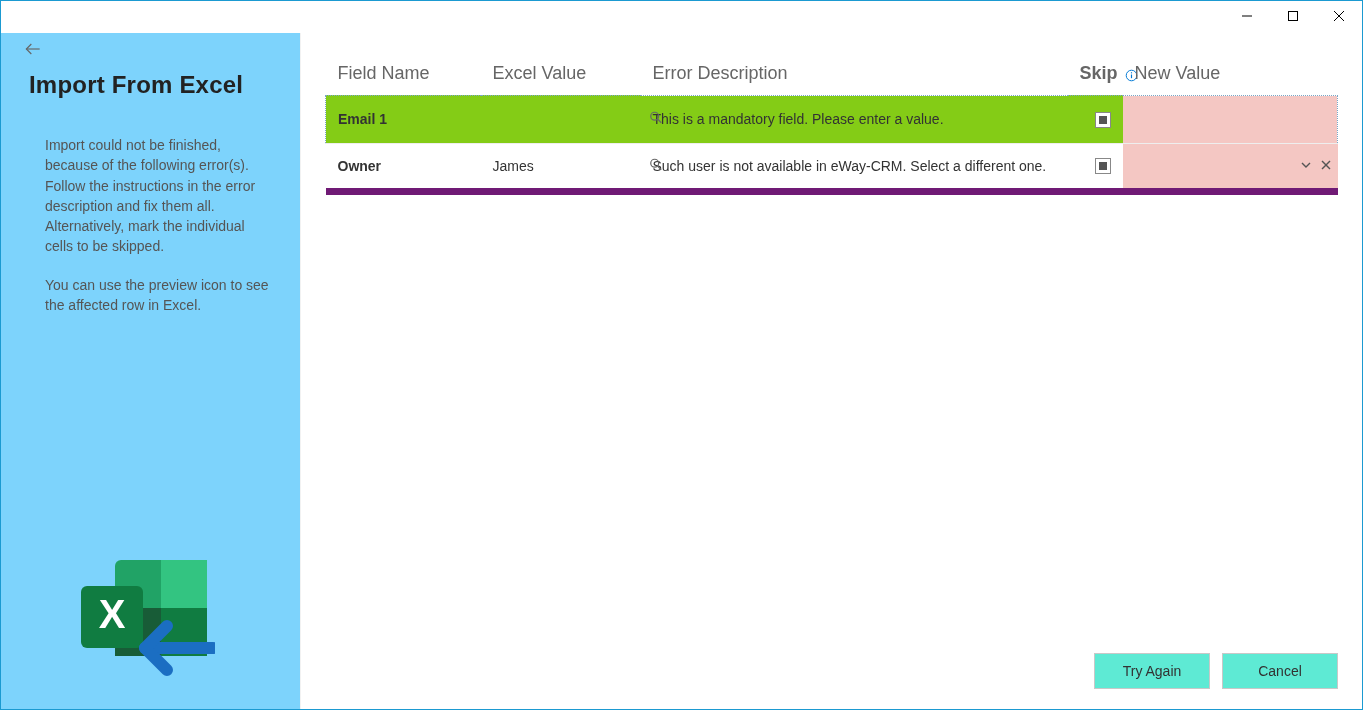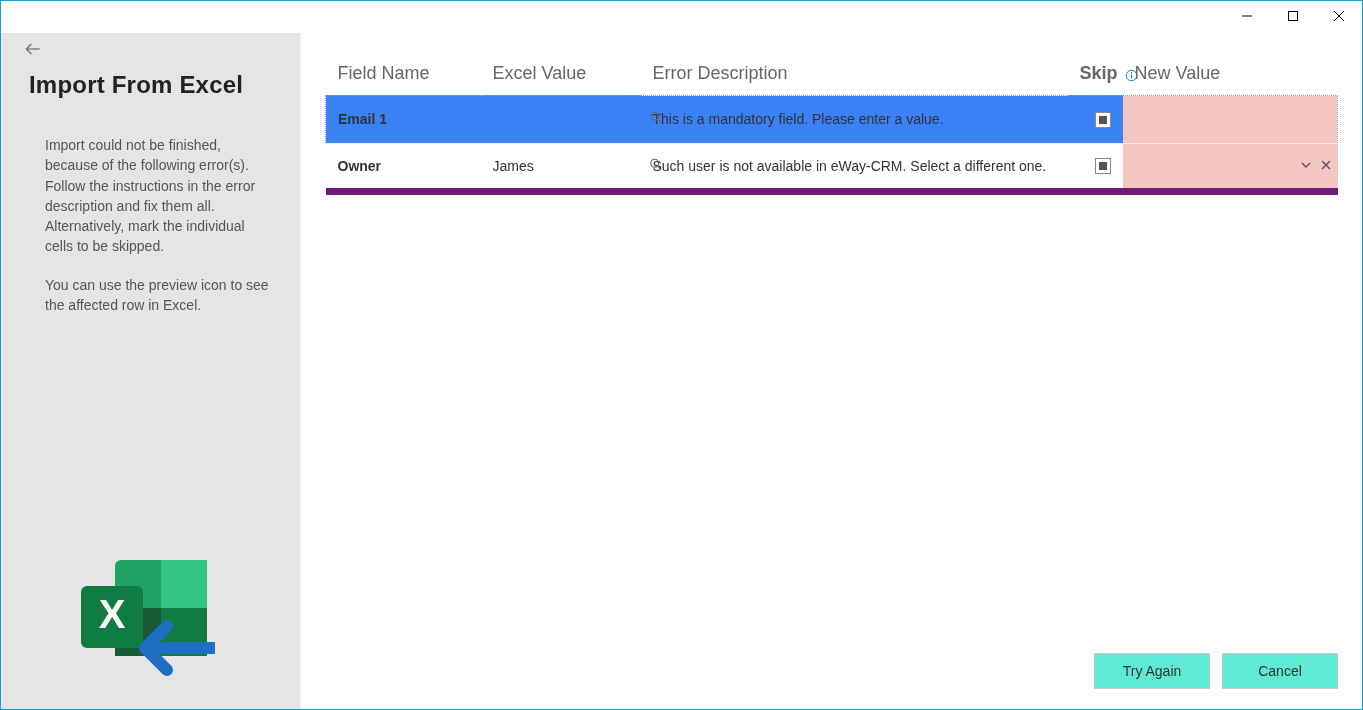--- a/index.html
+++ b/index.html
@@ -2,40 +2,40 @@
 <html><head>
 <meta charset="utf-8">
 <style>
   * { box-sizing: border-box; margin: 0; padding: 0; }
   html, body { width: 1363px; height: 710px; font-family: "Segoe UI", Arial, sans-serif; font-size: 14px; color: #333; background: #fff; overflow: hidden; }
   .window { width: 1363px; height: 710px; border: 1px solid #1b9ad1; display: flex; flex-direction: column; }
   .titlebar { height: 32px; display: flex; justify-content: flex-end; align-items: flex-start; }
   .win-ctrl { width: 46px; height: 30px; display: flex; align-items: center; justify-content: center; cursor: pointer; }
   .win-ctrl svg { width: 10px; height: 10px; }
   .body { flex: 1; display: flex; min-height: 0; }
-  .sidebar { width: 300px; background: #e5e5e5; border-right: 1px solid #f2f2f2; padding: 10px 28px 20px 28px; display: flex; flex-direction: column; position: relative; }
+  .sidebar { width: 300px; background: #7dd3fc; border-right: 1px solid #f2f2f2; padding: 10px 28px 20px 28px; display: flex; flex-direction: column; position: relative; }
   .back-arrow { position: absolute; top: 6px; left: 22px; cursor: pointer; color: #666; }
   .back-arrow svg { width: 20px; height: 20px; }
   .sidebar h1 { font-size: 24px; font-weight: 600; color: #222; margin-top: 28px; margin-bottom: 36px; letter-spacing: 0.2px; }
   .sidebar p { color: #555; line-height: 1.45; margin-bottom: 18px; font-size: 14px; margin-left: 16px; }
   .sidebar-image { margin-top: auto; margin-bottom: 10px; align-self: flex-start; margin-left: 46px; }
   .main { flex: 1; display: flex; flex-direction: column; min-width: 0; }
   .table-wrap { flex: 1; padding: 24px 24px 0 24px; overflow: auto; }
   table.grid { width: 100%; border-collapse: collapse; table-layout: fixed; }
   table.grid th { text-align: left; font-weight: 400; color: #666; font-size: 18px; padding: 6px 12px 10px 12px; }
   table.grid th.col-field { width: 155px; }
   table.grid th.col-excel { width: 160px; }
   table.grid th.col-error { }
   table.grid th.col-skip { width: 55px; text-align: right; white-space: nowrap; font-weight: bold; }
   table.grid th.col-newval { width: 215px; }
   .info-icon { display: inline-block; vertical-align: middle; margin-left: 2px; color: #0078d4; }
   .info-icon svg { width: 13px; height: 13px; vertical-align: middle; }
   table.grid tbody tr { height: 48px; }
   table.grid td { padding: 0 12px; border-top: 1px solid #eee; border-bottom: 7px solid #701a75; vertical-align: middle; font-size: 14px; color: #333; }
-  tr.selected td { background: #3b82f6; border-top: 1px dotted #7aa7c7; border-bottom: 1px dotted #7aa7c7; }
+  tr.selected td { background: #84cc16; border-top: 1px dotted #7aa7c7; border-bottom: 1px dotted #7aa7c7; }
   tr.selected td:first-child { border-left: 1px dotted #7aa7c7; }
   tr.selected td:last-child { border-right: 1px dotted #7aa7c7; }
   tr.selected td.newval { background: #f4c7c3; }
   td.newval { background: #f4c7c3; position: relative; }
   td.newval .nv-actions { position: absolute; right: 6px; top: 50%; transform: translateY(-50%); display: flex; gap: 8px; }
   td.newval .nv-actions span { cursor: pointer; color: #555; }
   td.newval .nv-actions svg { width: 12px; height: 12px; }
   td.field-name { font-weight: 600; }
   td.error-desc { position: relative; padding-left: 36px; }
   .search-ico { position: absolute; left: 8px; top: 50%; transform: translateY(-50%); color: #777; cursor: pointer; }

